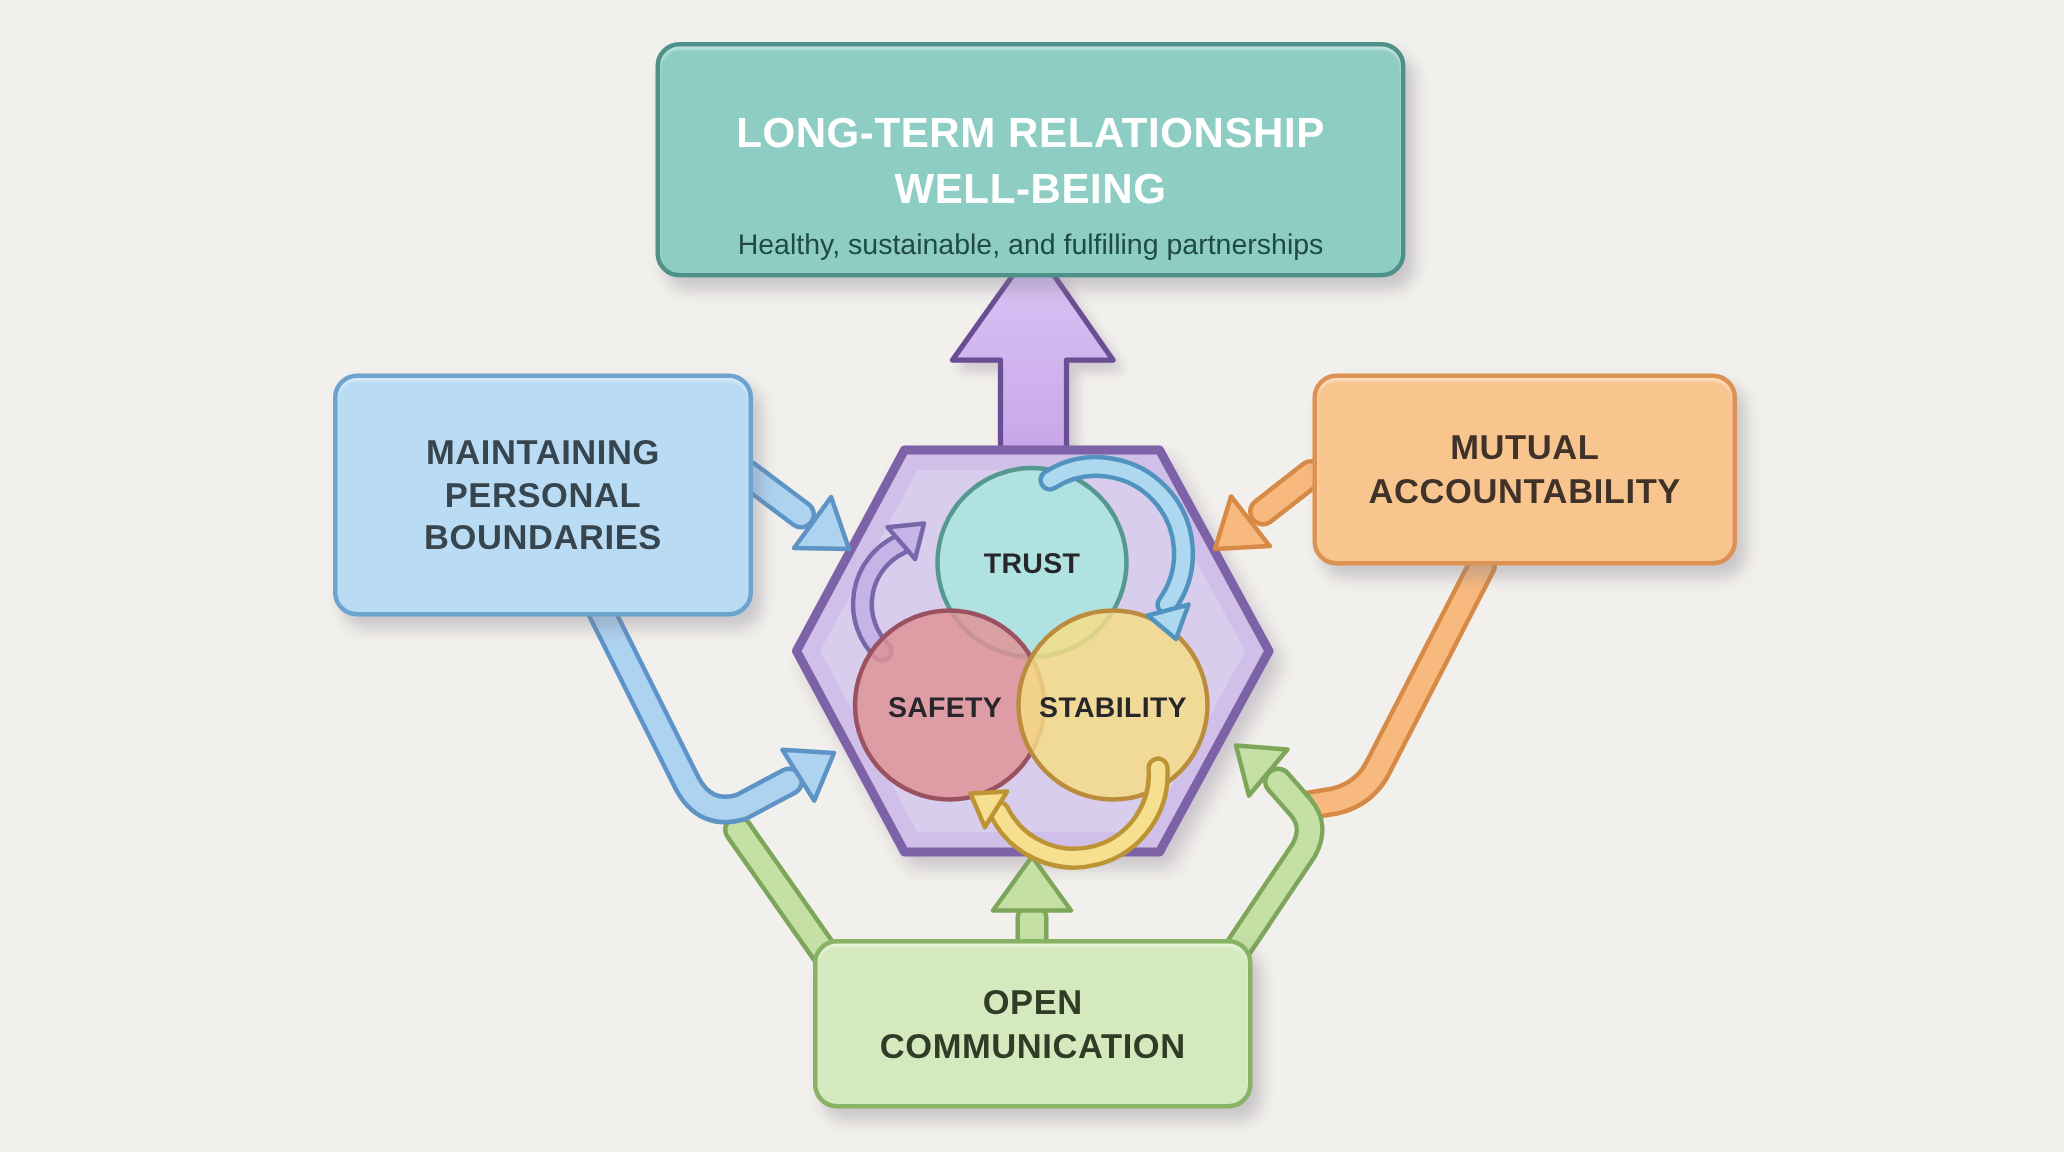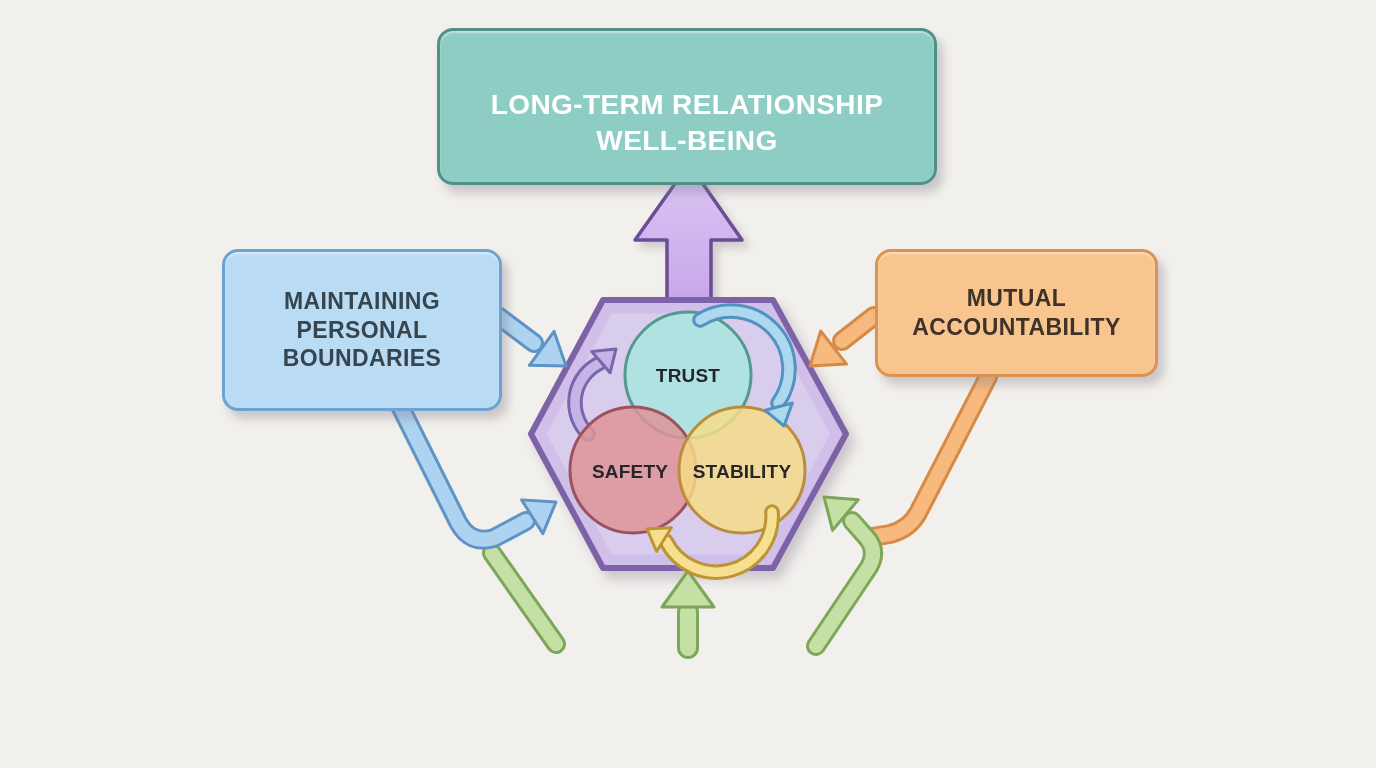--- a/index.html
+++ b/index.html
@@ -111,24 +111,28 @@
         </g>
       </g>
 
     <text class="venn-label" x="688" y="382" font-size="19" text-anchor="middle" fill="#26262b">TRUST</text>
     <text class="venn-label" x="630" y="478" font-size="19" text-anchor="middle" fill="#26262b">SAFETY</text>
     <text class="venn-label" x="742" y="478" font-size="19" text-anchor="middle" fill="#26262b">STABILITY</text>
   </svg>
 
   <div class="node" id="top-box">
     <div class="ttl">LONG-TERM RELATIONSHIP WELL-BEING</div>
+    <div class="sub">Healthy, sustainable, and fulfilling partnerships</div>
   </div>
 
   <div class="node" id="left-box">
     <div class="ttl">MAINTAINING PERSONAL BOUNDARIES</div>
   </div>
 
   <div class="node" id="right-box">
     <div class="ttl">MUTUAL ACCOUNTABILITY</div>
   </div>
 
+  <div class="node" id="bottom-box">
+    <div class="ttl">OPEN COMMUNICATION</div>
+  </div>
 
 </div>
 
 </body></html>

